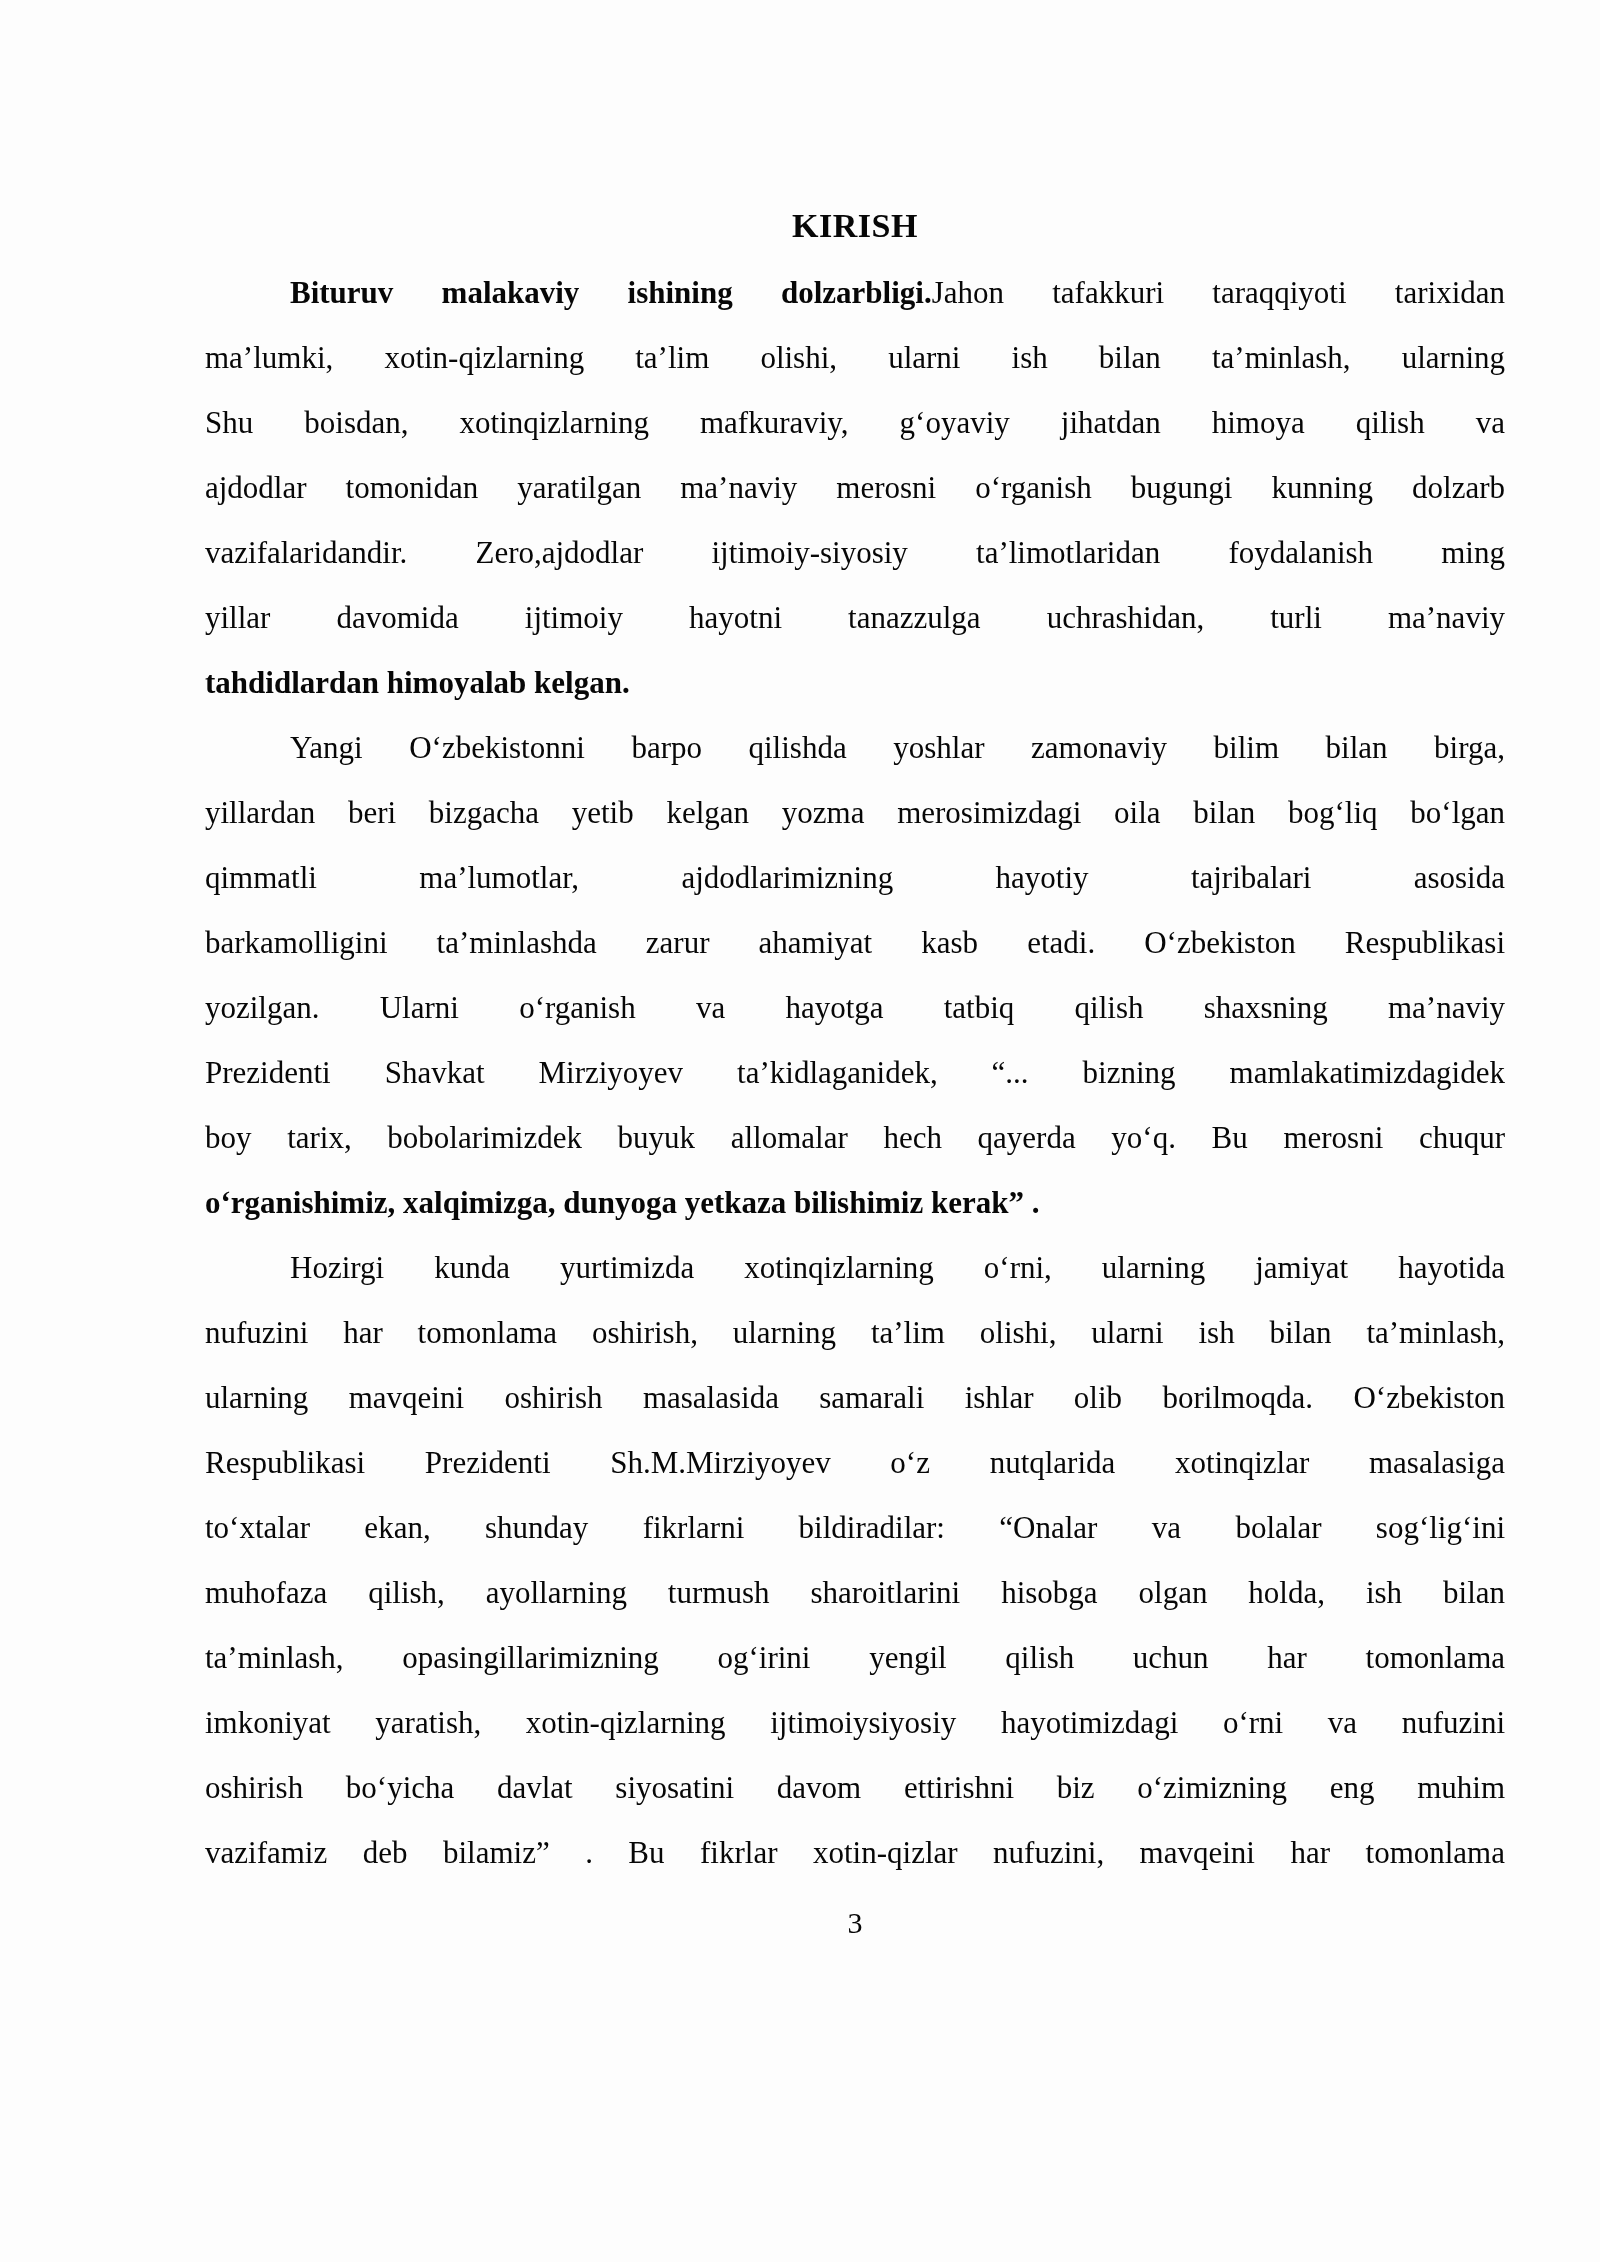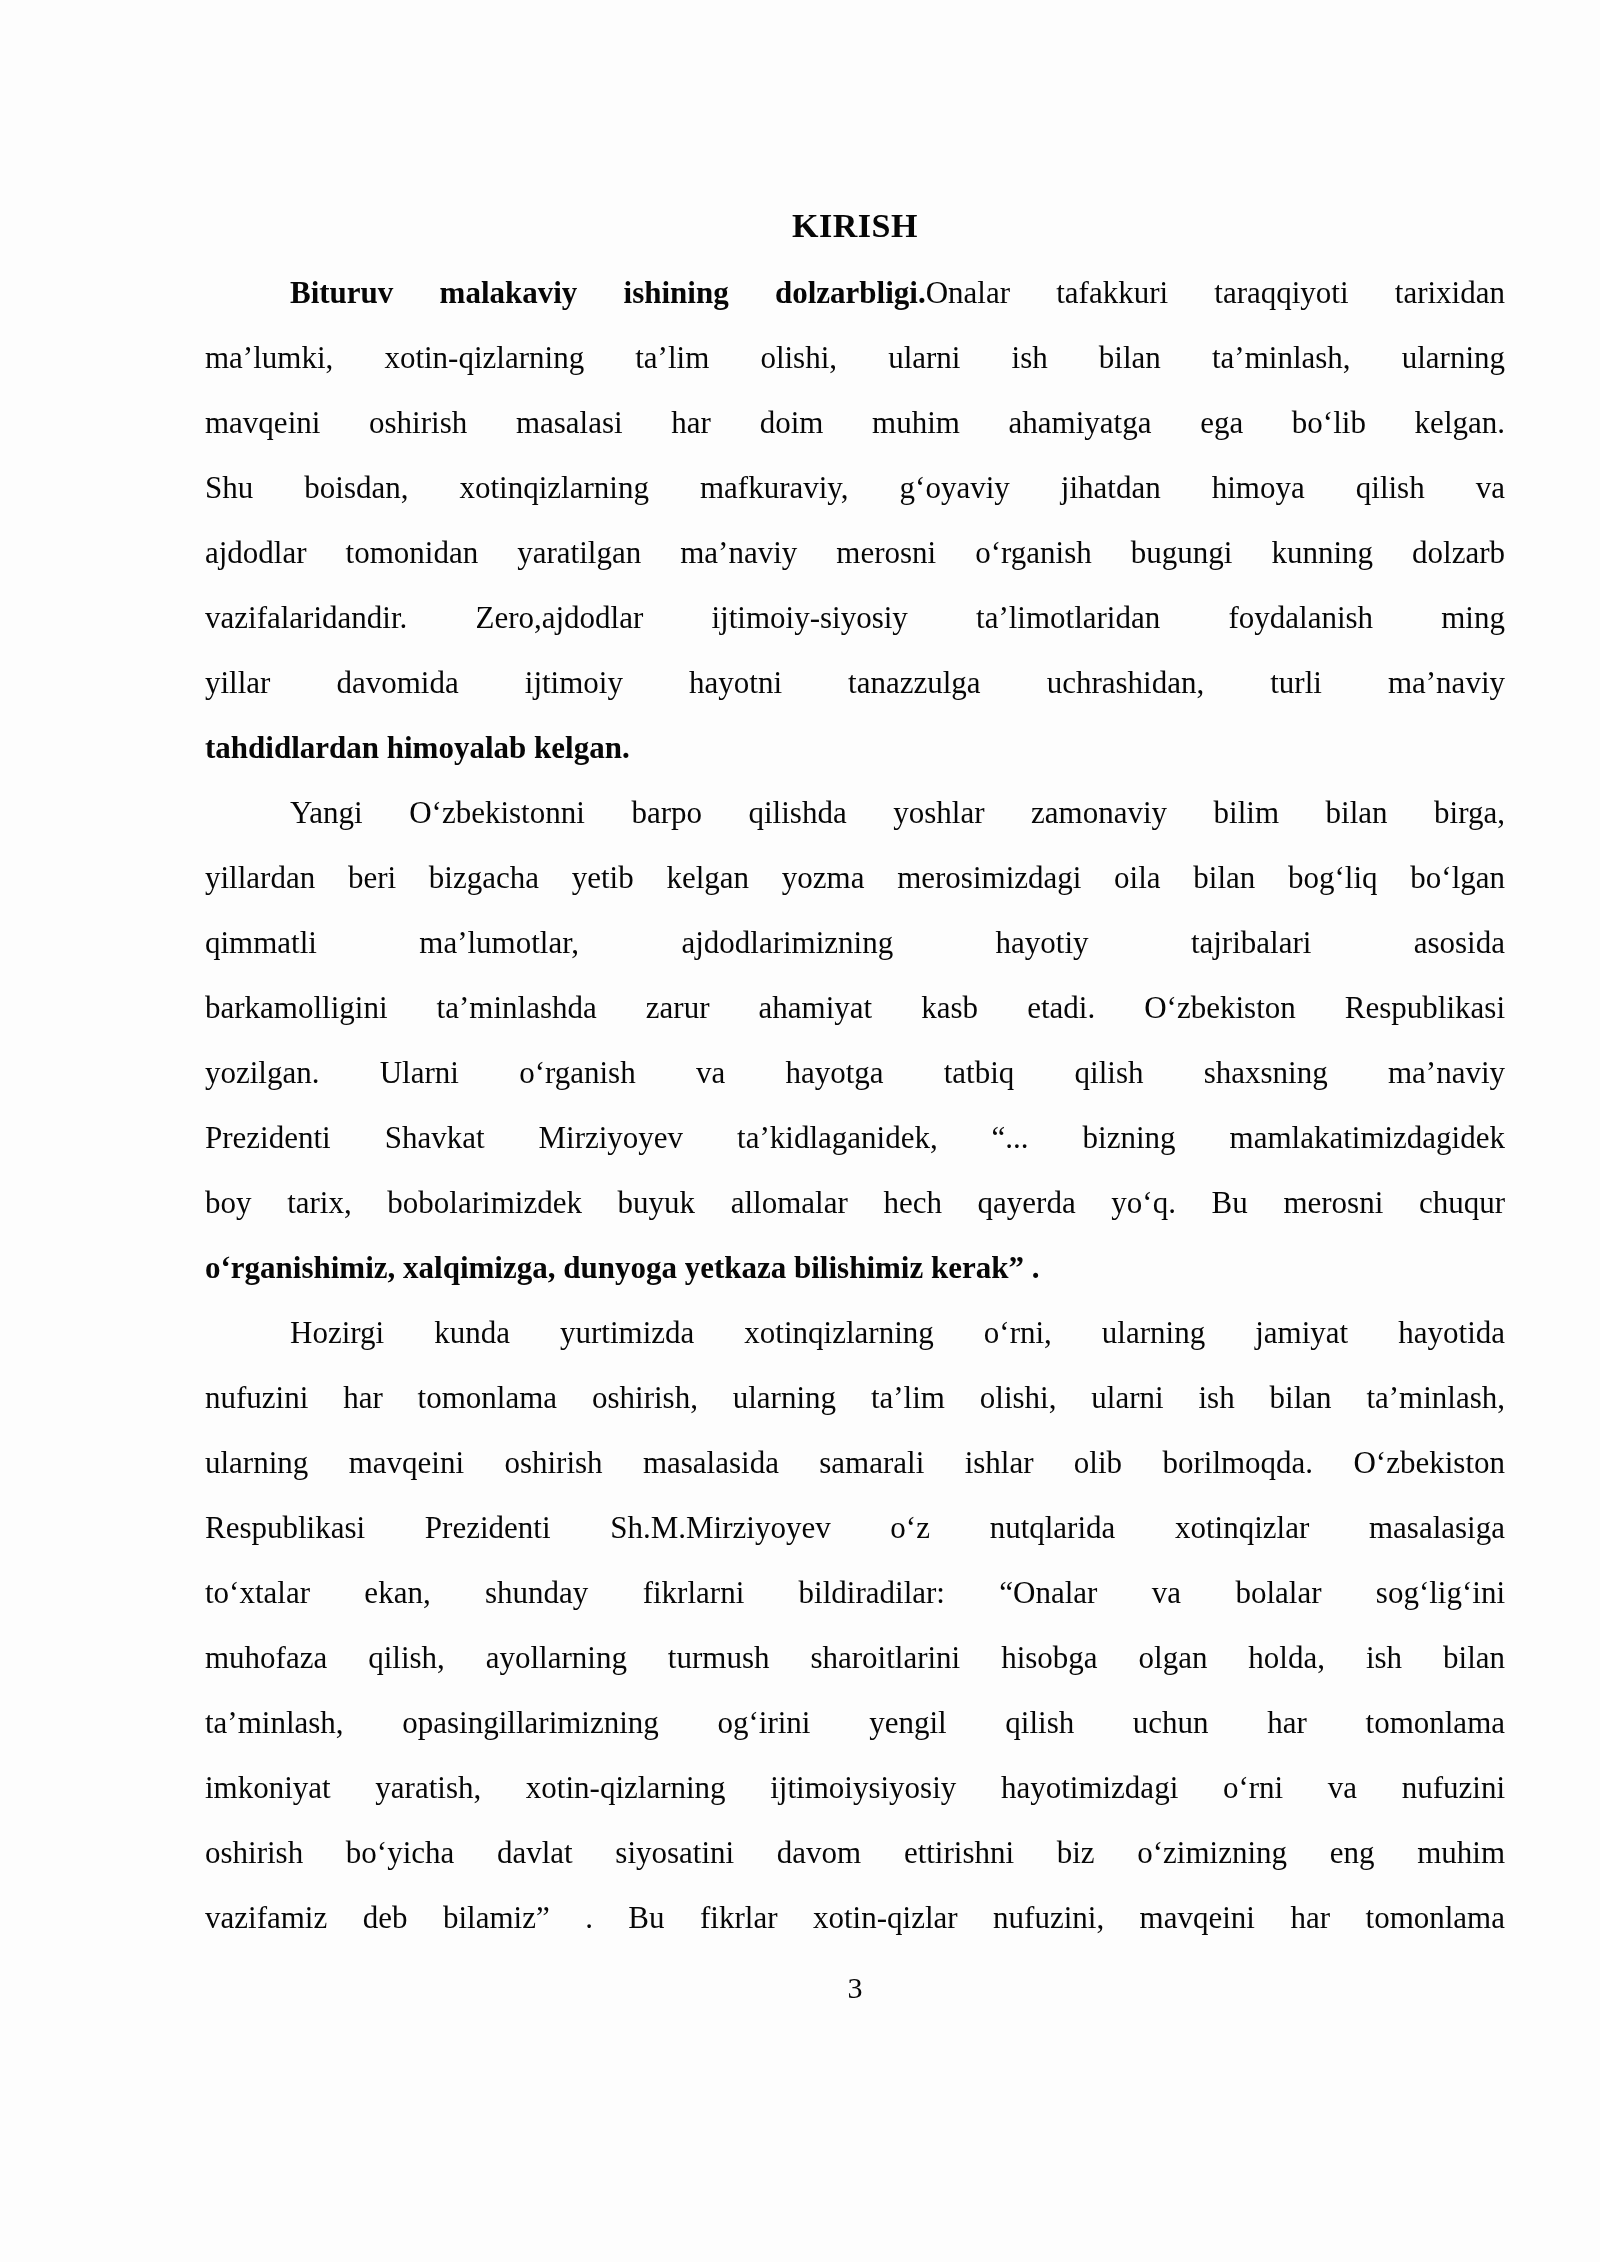--- a/index.html
+++ b/index.html
@@ -56,23 +56,22 @@
 </style>
 </head>
 <body>
 
 <div class="page">
   <div class="content">
 
     <h1 class="title">KIRISH</h1>
 
     <div class="para">
-      <div class="line indent"><span class="b">Bituruv malakaviy ishining dolzarbligi.</span><span>Onalar tafakkuri taraqqiyoti tarixidan</span></div>
+      <div class="line indent"><span class="b">Bituruv malakaviy ishining dolzarbligi.</span><span>Jahon tafakkuri taraqqiyoti tarixidan</span></div>
       <div class="line">ma’lumki, xotin-qizlarning ta’lim olishi, ularni ish bilan ta’minlash, ularning</div>
-      <div class="line">mavqeini oshirish masalasi har doim muhim ahamiyatga ega bo‘lib kelgan.</div>
       <div class="line">Shu boisdan, xotinqizlarning mafkuraviy, g‘oyaviy jihatdan himoya qilish va</div>
       <div class="line">ajdodlar tomonidan yaratilgan ma’naviy merosni o‘rganish bugungi kunning dolzarb</div>
       <div class="line">vazifalaridandir. Zero,ajdodlar ijtimoiy-siyosiy ta’limotlaridan foydalanish ming</div>
       <div class="line">yillar davomida ijtimoiy hayotni tanazzulga uchrashidan, turli ma’naviy</div>
       <div class="line endline">tahdidlardan himoyalab kelgan.</div>
     </div>
 
     <div class="para">
       <div class="line indent">Yangi O‘zbekistonni barpo qilishda yoshlar zamonaviy bilim bilan birga,</div>
       <div class="line">yillardan beri bizgacha yetib kelgan yozma merosimizdagi oila bilan bog‘liq bo‘lgan</div>

